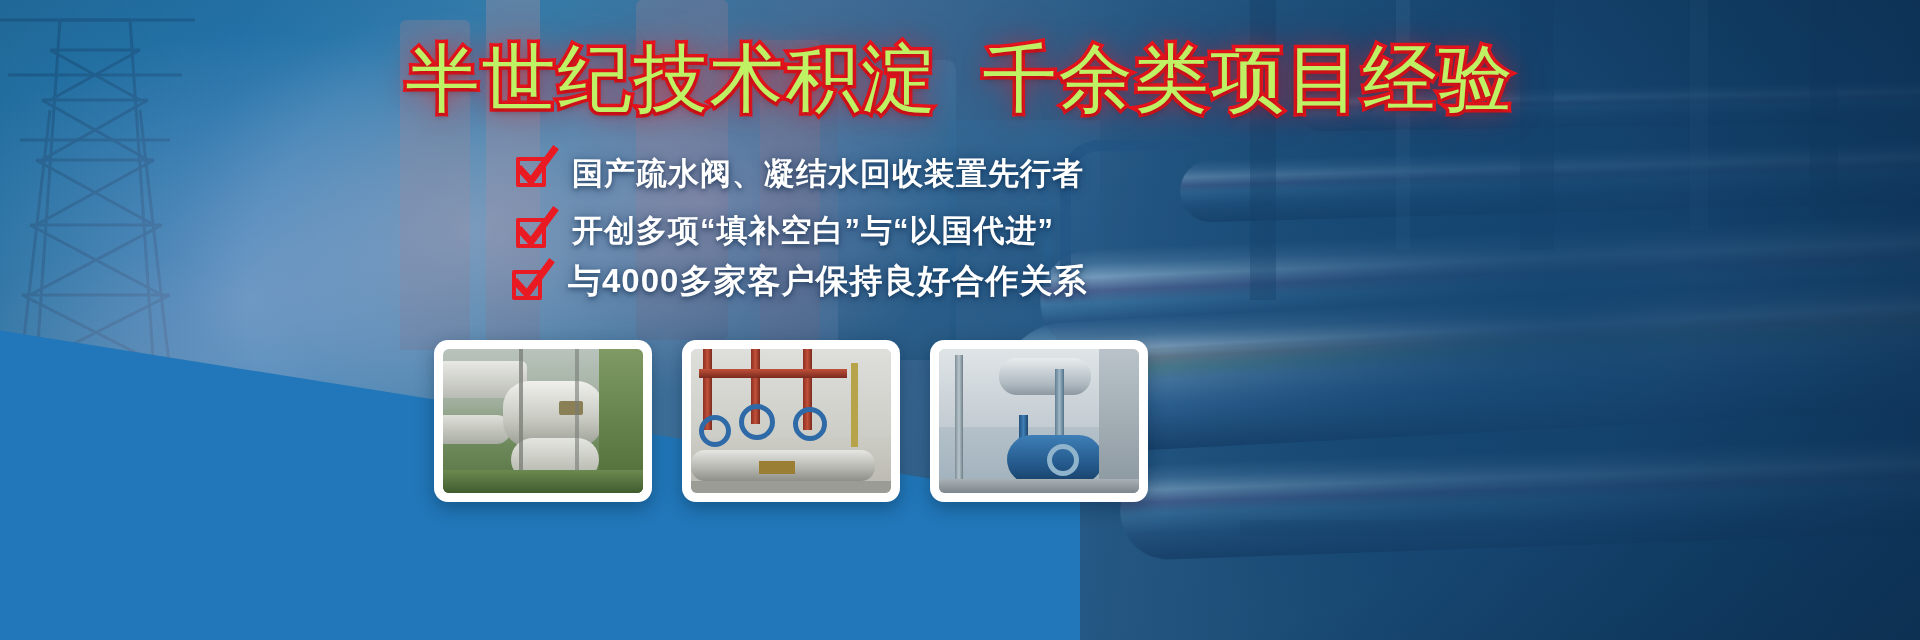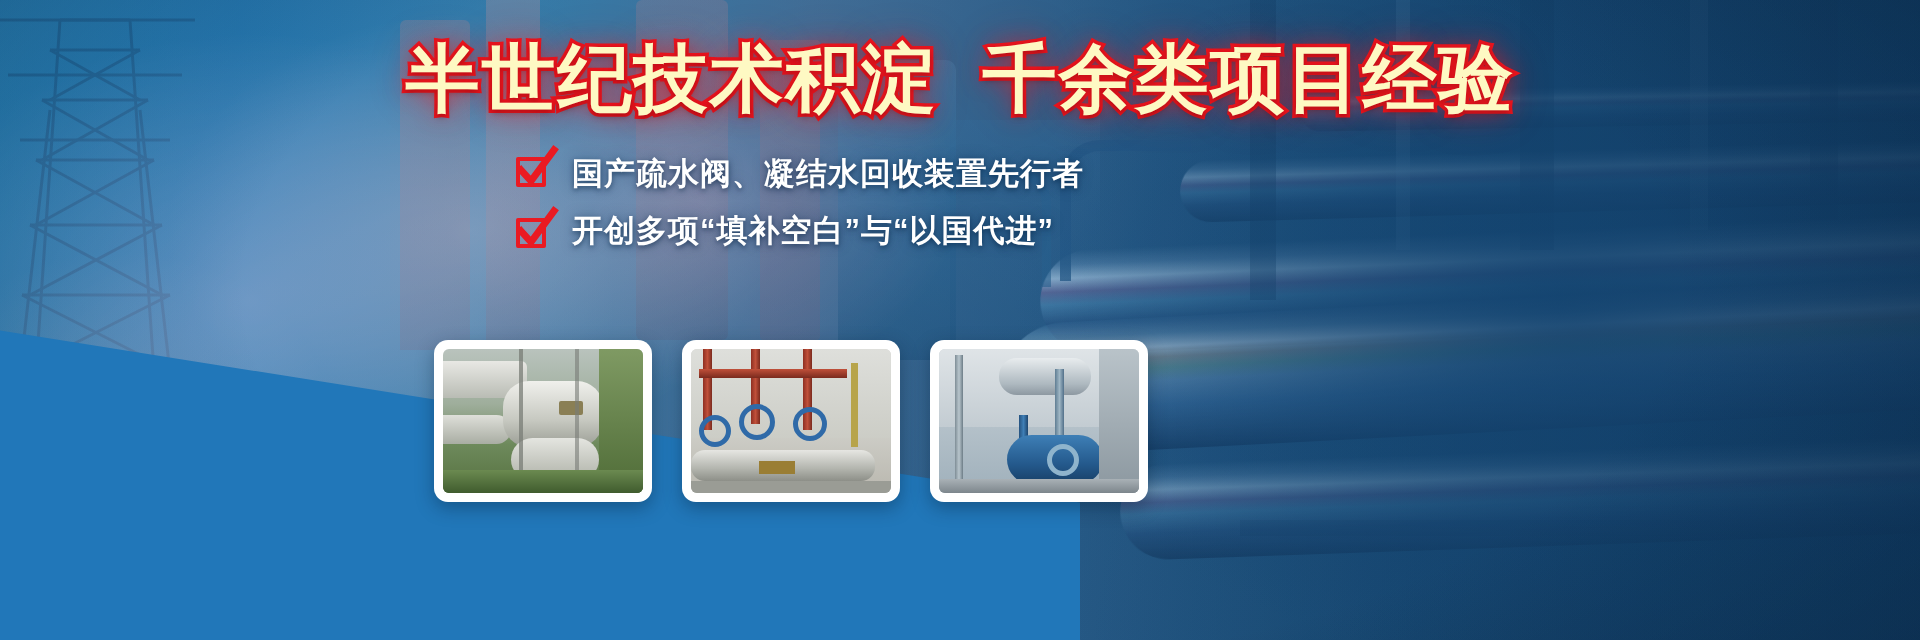--- a/index.html
+++ b/index.html
@@ -81,22 +81,22 @@
   
   .wedge{
     position:absolute;left:0;bottom:0;width:1080px;height:430px;
     background:#2177b9;
     clip-path:polygon(0 28%, 100% 68%, 100% 100%, 0 100%);
   }
 
   
   .headline{
     position:absolute;left:0;right:0;top:38px;text-align:center;
-    font-size:74px;font-weight:700;letter-spacing:2px;
-    color:#fef9c3;
+    font-size:74px;font-weight:400;letter-spacing:2px;
+    color:#bef264;
     -webkit-text-stroke:7px #e8161f;
     paint-order:stroke fill;
     text-shadow:0 0 22px rgba(232,22,31,.75), 0 0 42px rgba(232,22,31,.45), 0 3px 6px rgba(0,0,0,.35);
     white-space:pre;
     line-height:1.1;
   }
 
   
   .bullets{position:absolute;left:516px;top:148px;}
   .bullet-row{display:flex;align-items:center;height:52px;margin-bottom:0;}
@@ -223,20 +223,29 @@
     <div class="bullet-row">
       <span class="check-icon">
         <span class="box"></span>
         <svg width="44" height="44" viewBox="0 0 44 44">
           <path d="M8 22 L18 33 L41 2" fill="none" stroke="#ea1a22" stroke-width="7" stroke-linecap="square" stroke-linejoin="miter"></path>
         </svg>
       </span>
       <span class="bullet-text">开创多项“填补空白”与“以国代进”</span>
     </div>
 
+    <div class="bullet-row b3">
+      <span class="check-icon">
+        <span class="box"></span>
+        <svg width="44" height="44" viewBox="0 0 44 44">
+          <path d="M8 22 L18 33 L41 2" fill="none" stroke="#ea1a22" stroke-width="7" stroke-linecap="square" stroke-linejoin="miter"></path>
+        </svg>
+      </span>
+      <span class="bullet-text">与4000多家客户保持良好合作关系</span>
+    </div>
 
   </div>
 
   <div class="cards">
 
     <div class="card">
       <div class="photo ph1">
         <div class="el" style="left:0;top:8%;width:42%;height:26%;background:linear-gradient(180deg,#e8e8e4,#b9bcb4);border-radius:0 6px 6px 0;"></div>
         <div class="el" style="left:0;top:46%;width:34%;height:20%;background:linear-gradient(180deg,#dedfd9,#a9ada3);border-radius:0 40px 40px 0;"></div>
         <div class="el" style="left:30%;top:22%;width:50%;height:46%;background:linear-gradient(180deg,#f0f0ec,#c6c8c0 60%,#9b9e95);border-radius:26px;"></div>

